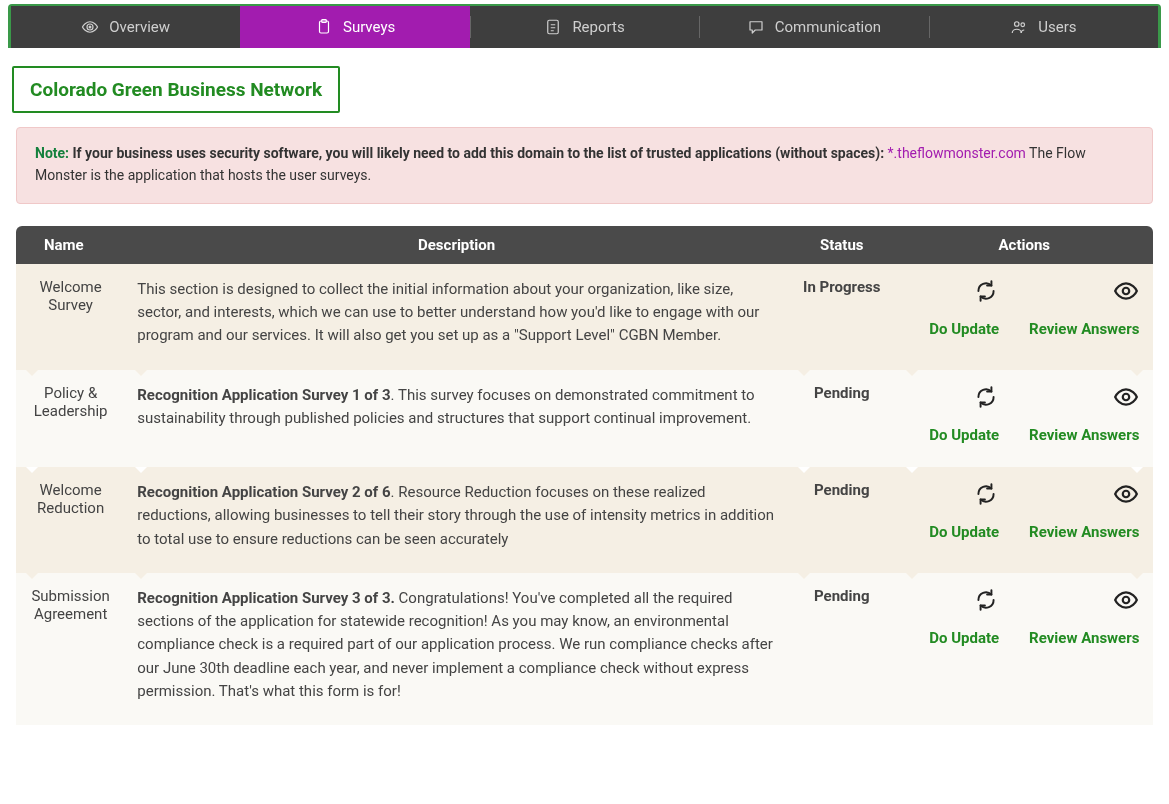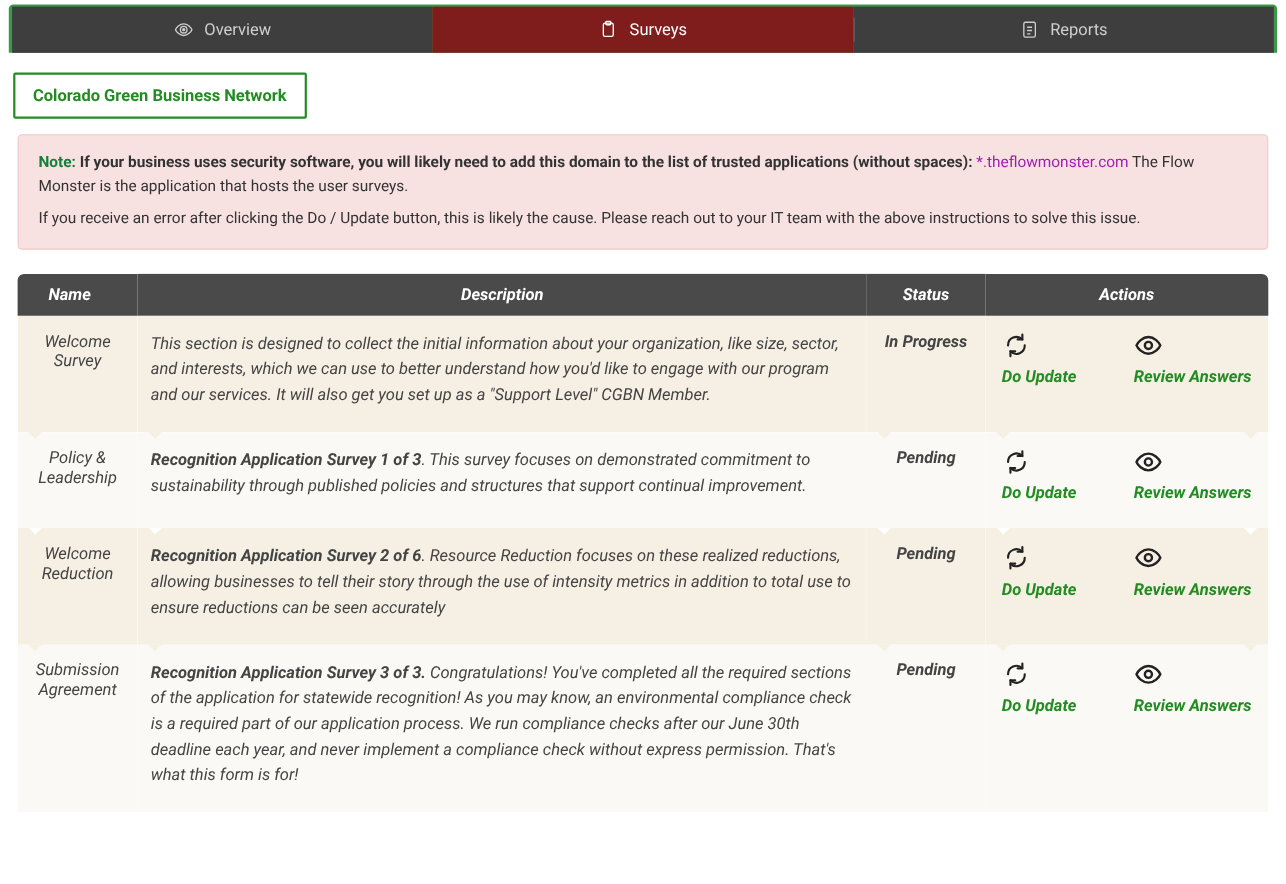--- a/index.html
+++ b/index.html
@@ -35,36 +35,36 @@
     position:relative;
   }
   .tab + .tab::before {
     content:"";
     position:absolute;
     left:0; top:10px; bottom:10px;
     width:1px;
     background:#666;
   }
   .tab.active {
-    background:#7f1d1d;
+    background:#a21caf;
     color:#fff;
   }
   .tab.active::before { display:none; }
   .tab .icon{ display:inline-flex; }
   .tab svg { width:18px; height:18px; }
 
   
   .badge {
     display:inline-block;
     border:2px solid #228b22;
     color:#228b22;
     font-weight:700;
     padding:10px 16px;
     margin:18px 0 14px 4px;
-    font-size:15px;
+    font-size:19px;
     border-radius:2px;
   }
 
   
   .note {
     background:#f7e1e1;
     border:1px solid #f0c8c8;
     border-radius:4px;
     padding:14px 18px 16px;
     font-size:14px;
@@ -77,21 +77,20 @@
   .note .domain { color:#a21caf; }
   .note p { margin:0 0 6px 0; }
   .note p:last-child { margin:0; }
 
   
   table.surveys {
     width:calc(100% - 16px);
     margin: 0 8px;
     border-collapse:collapse;
     font-size:15px;
-    font-style:italic;
   }
   table.surveys thead th {
     background:#4a4a4a;
     color:#fff;
     font-weight:700;
     padding:10px 14px;
     text-align:center;
   }
   table.surveys thead tr th:first-child {
     border-top-left-radius:6px;
@@ -155,22 +154,22 @@
     width:260px;
   }
   .actions-row {
     display:flex;
     gap:30px;
     justify-content:center;
   }
   .action {
     display:flex;
     flex-direction:column;
-    align-items:flex-start;
-    gap:0;
+    align-items:flex-end;
+    gap:10px;
     color:#228b22;
     font-weight:700;
     cursor:pointer;
     font-size:15px;
     line-height:1.35;
     text-align:center;
     min-width:90px;
   }
   .action svg { width:26px; height:26px; }
   .action .iconwrap { color:#222; }
@@ -198,32 +197,47 @@
         <span>Surveys</span>
       </div>
       <div class="tab">
         <span class="icon">
           <svg viewBox="0 0 24 24">
             <use href="#ic-report"></use>
           </svg>
         </span>
         <span>Reports</span>
       </div>
+      <div class="tab">
+        <span class="icon">
+          <svg viewBox="0 0 24 24">
+            <use href="#ic-chat"></use>
+          </svg>
+        </span>
+        <span>Communication</span>
+      </div>
+      <div class="tab">
+        <span class="icon">
+          <svg viewBox="0 0 24 24">
+            <use href="#ic-users"></use>
+          </svg>
+        </span>
+        <span>Users</span>
+      </div>
     </div>
 
   <div class="badge">Colorado Green Business Network</div>
 
   <div class="note">
     <p>
       <span class="label">Note:</span>
       <span class="bold">If your business uses security software, you will likely need to add this domain to the list of trusted applications (without spaces):</span>
       <span class="domain">*.theflowmonster.com</span>
       <span>The Flow Monster is the application that hosts the user surveys.</span>
     </p>
-    <p>If you receive an error after clicking the Do / Update button, this is likely the cause. Please reach out to your IT team with the above instructions to solve this issue.</p>
   </div>
 
   <table class="surveys">
     <thead>
       <tr>
         <th>Name</th>
         <th>Description</th>
         <th>Status</th>
         <th colspan="1">Actions</th>
       </tr>

